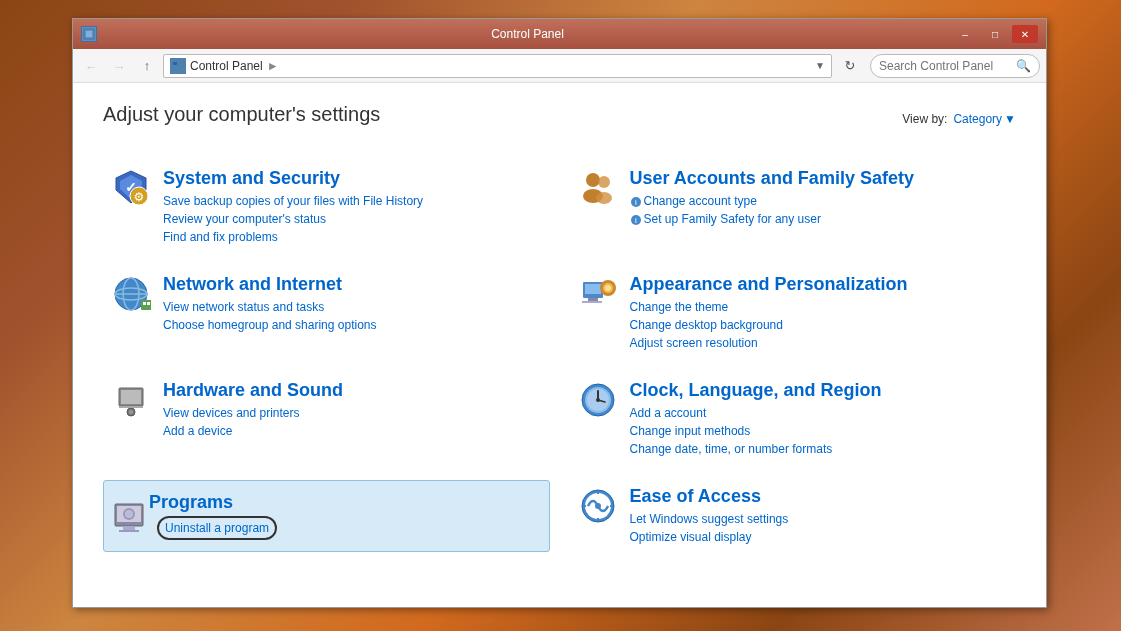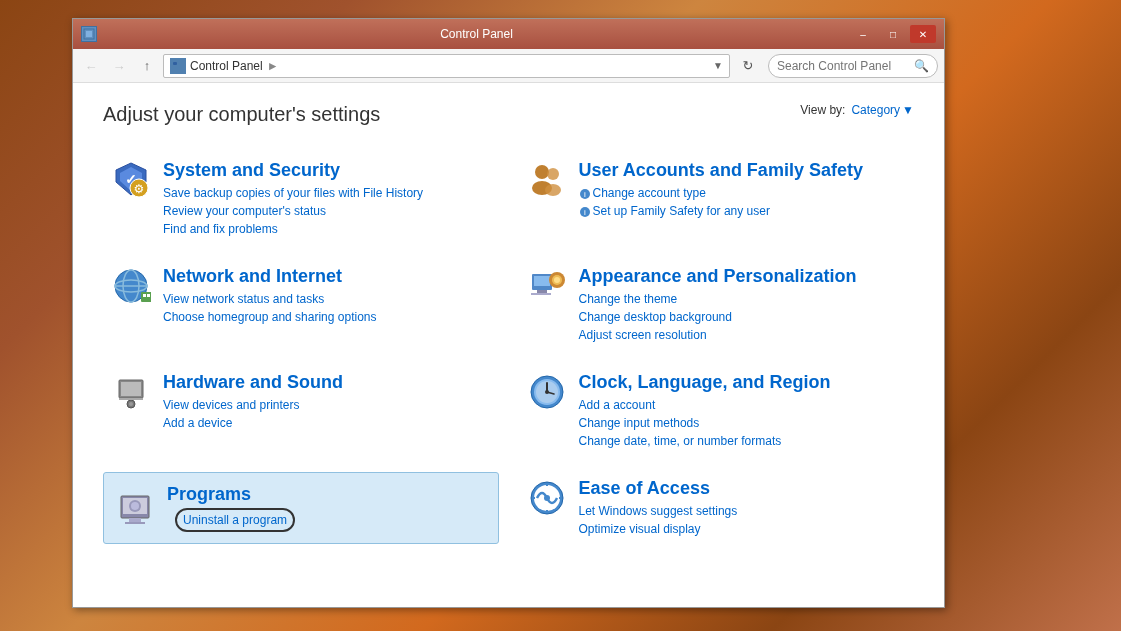--- a/index.html
+++ b/index.html
@@ -17,21 +17,21 @@
       position: absolute;
       inset: 0;
       background: linear-gradient(135deg, #8B4513 0%, #A0522D 20%, #CD853F 40%, #D2691E 60%, #8B4513 80%, #C0704A 100%);
     }
 
     
     .window {
       position: absolute;
       top: 18px;
       left: 72px;
-      width: 873px;
+      width: 975px;
       height: 590px;
       background: #ec4899;
       border: 1px solid #999;
       box-shadow: 2px 2px 8px rgba(0,0,0,0.4);
       display: flex;
       flex-direction: column;
     }
 
     
     .titlebar {
@@ -183,22 +183,22 @@
     .content {
       flex: 1;
       background: white;
       overflow-y: auto;
       padding: 20px 30px;
     }
 
     .content-header {
       display: flex;
       justify-content: space-between;
-      align-items: flex-start;
-      margin-bottom: 28px;
+      align-items: flex-end;
+      margin-bottom: 36px;
     }
     .content-title {
       font-size: 20px;
       font-weight: 300;
       color: #333;
     }
     .view-by {
       display: flex;
       align-items: center;
       gap: 6px;
@@ -252,23 +252,22 @@
       font-size: 12px;
       color: #0066cc;
       display: block;
       line-height: 1.5;
       cursor: pointer;
     }
 
     
     .programs-item {
       display: flex;
-      gap: 12px;
-      align-items: center;
-      padding: 6px 11px;
+      align-items: center;
+      padding: 6px 5px;
       border-radius: 3px;
       background: #d6eaf8;
       border: 1px solid #90c0e0;
       cursor: pointer;
       position: relative;
     }
 
     .uninstall-oval {
       display: inline-block;
       border: 2px solid #333;

